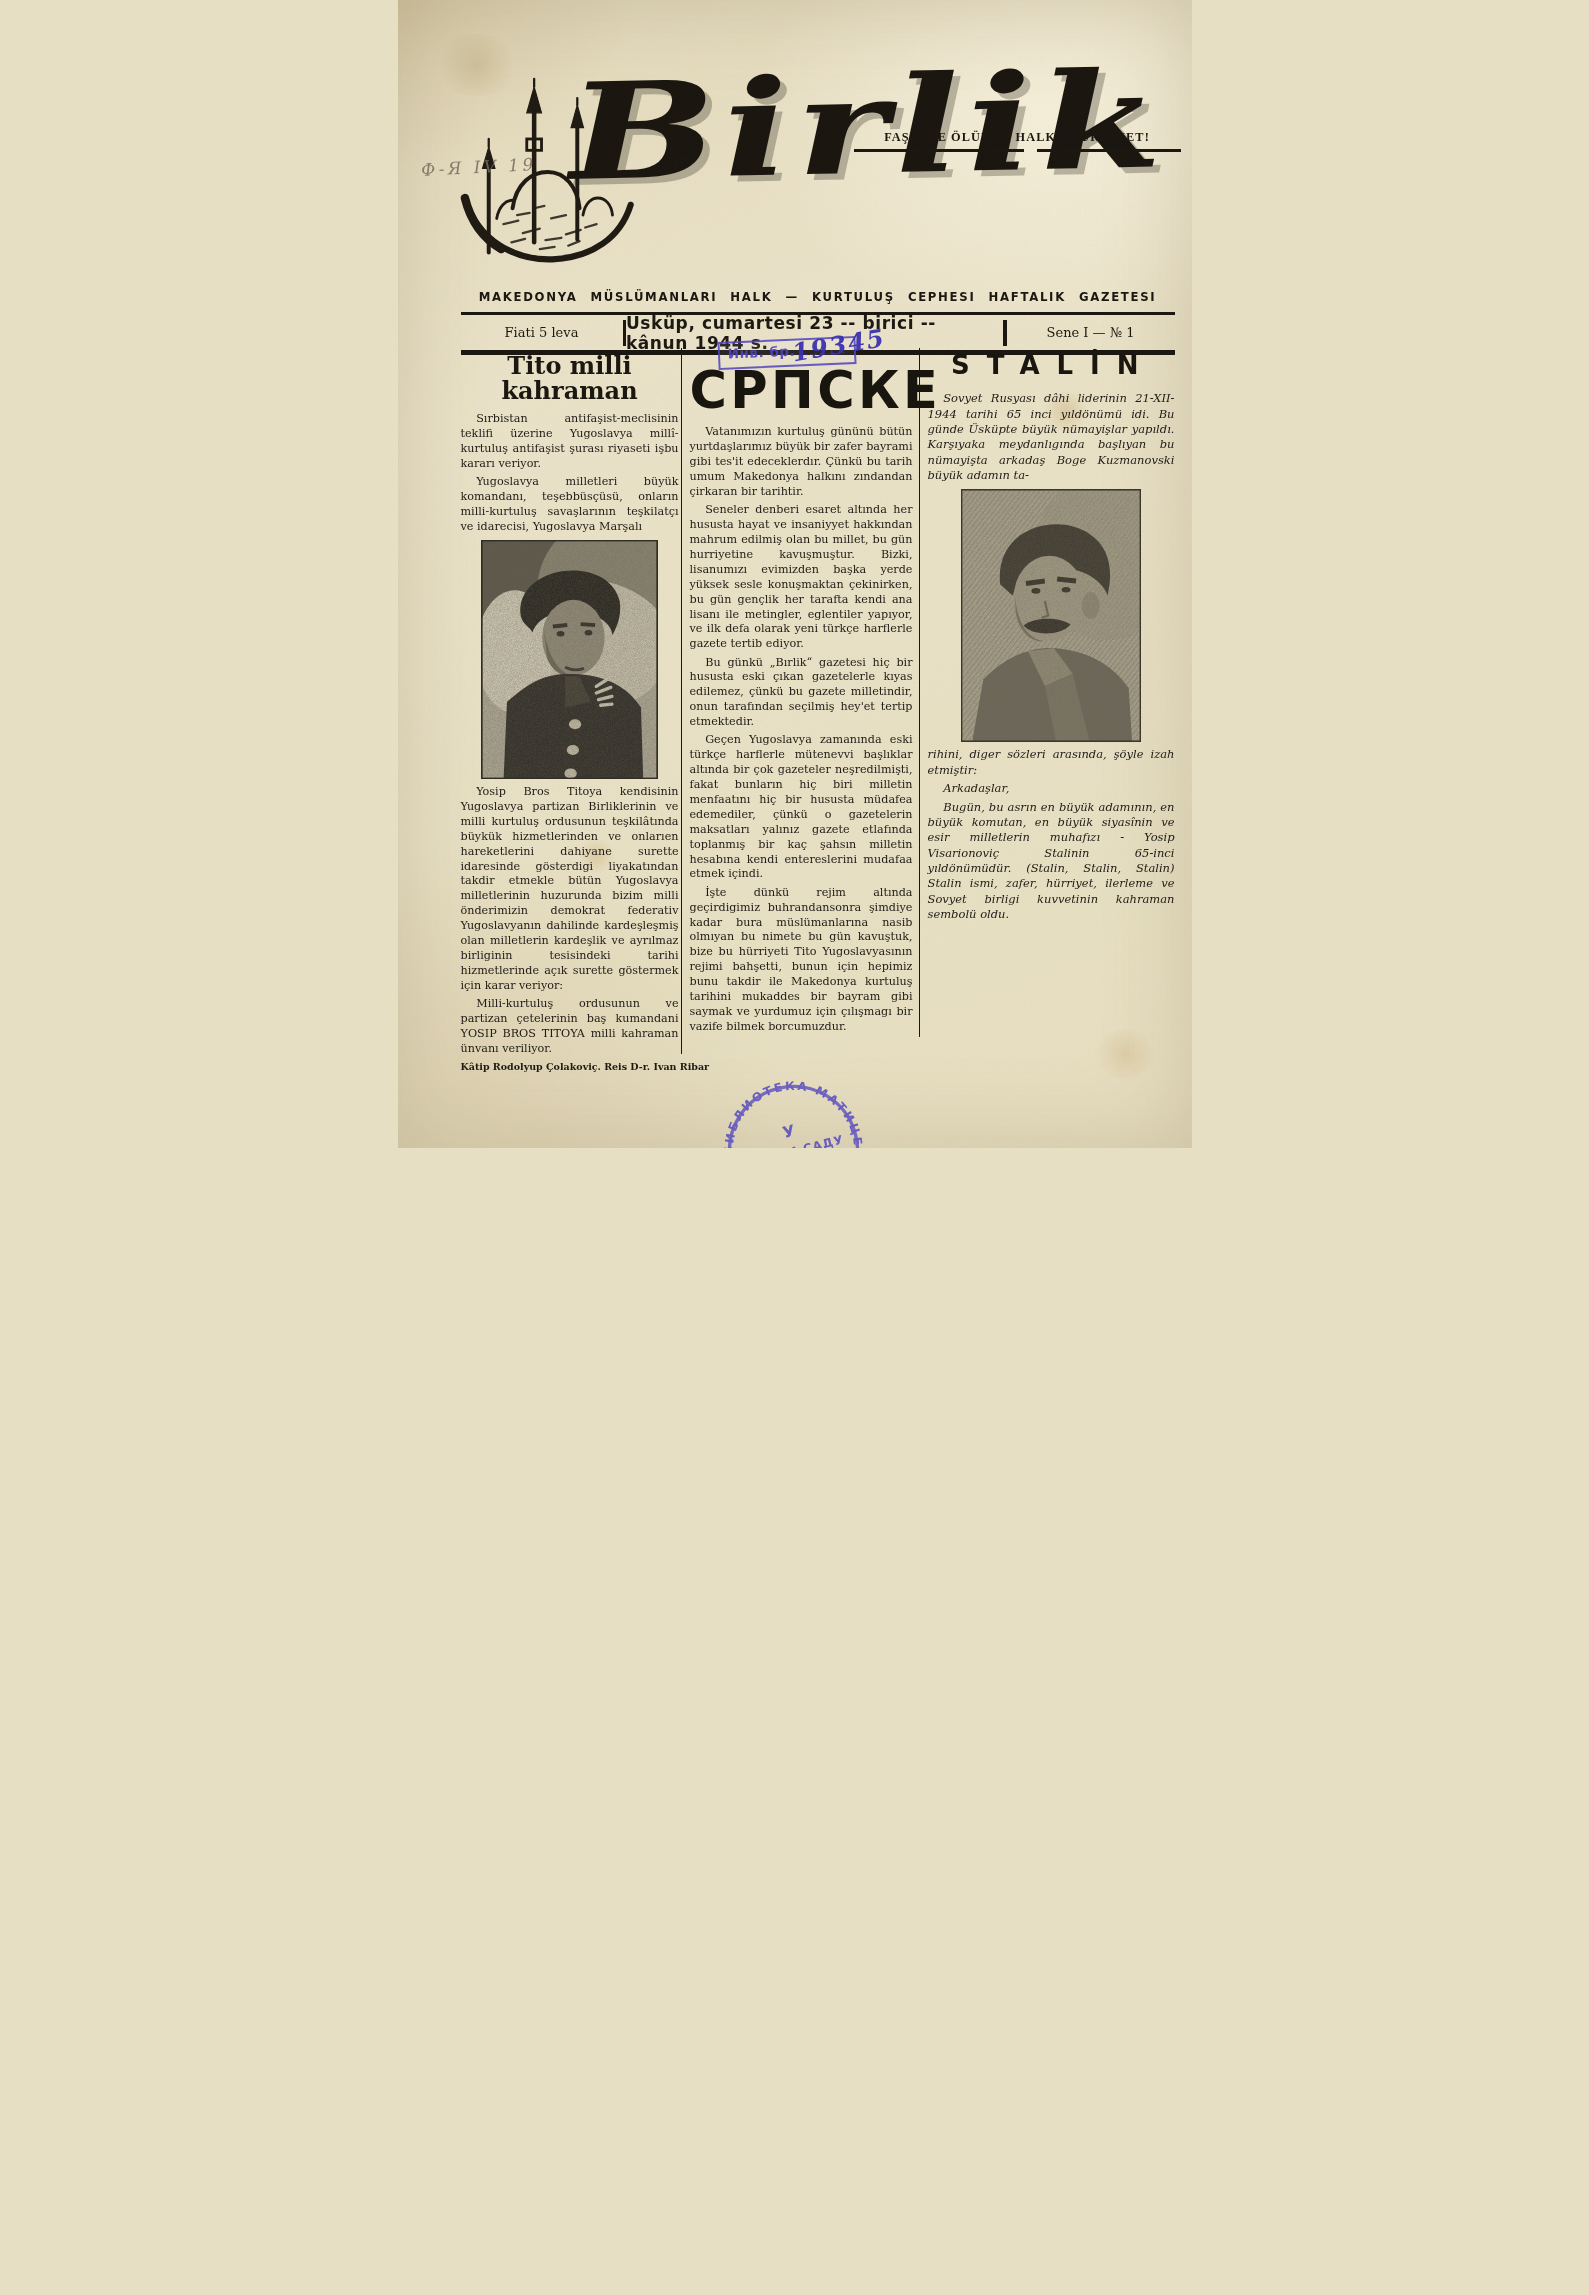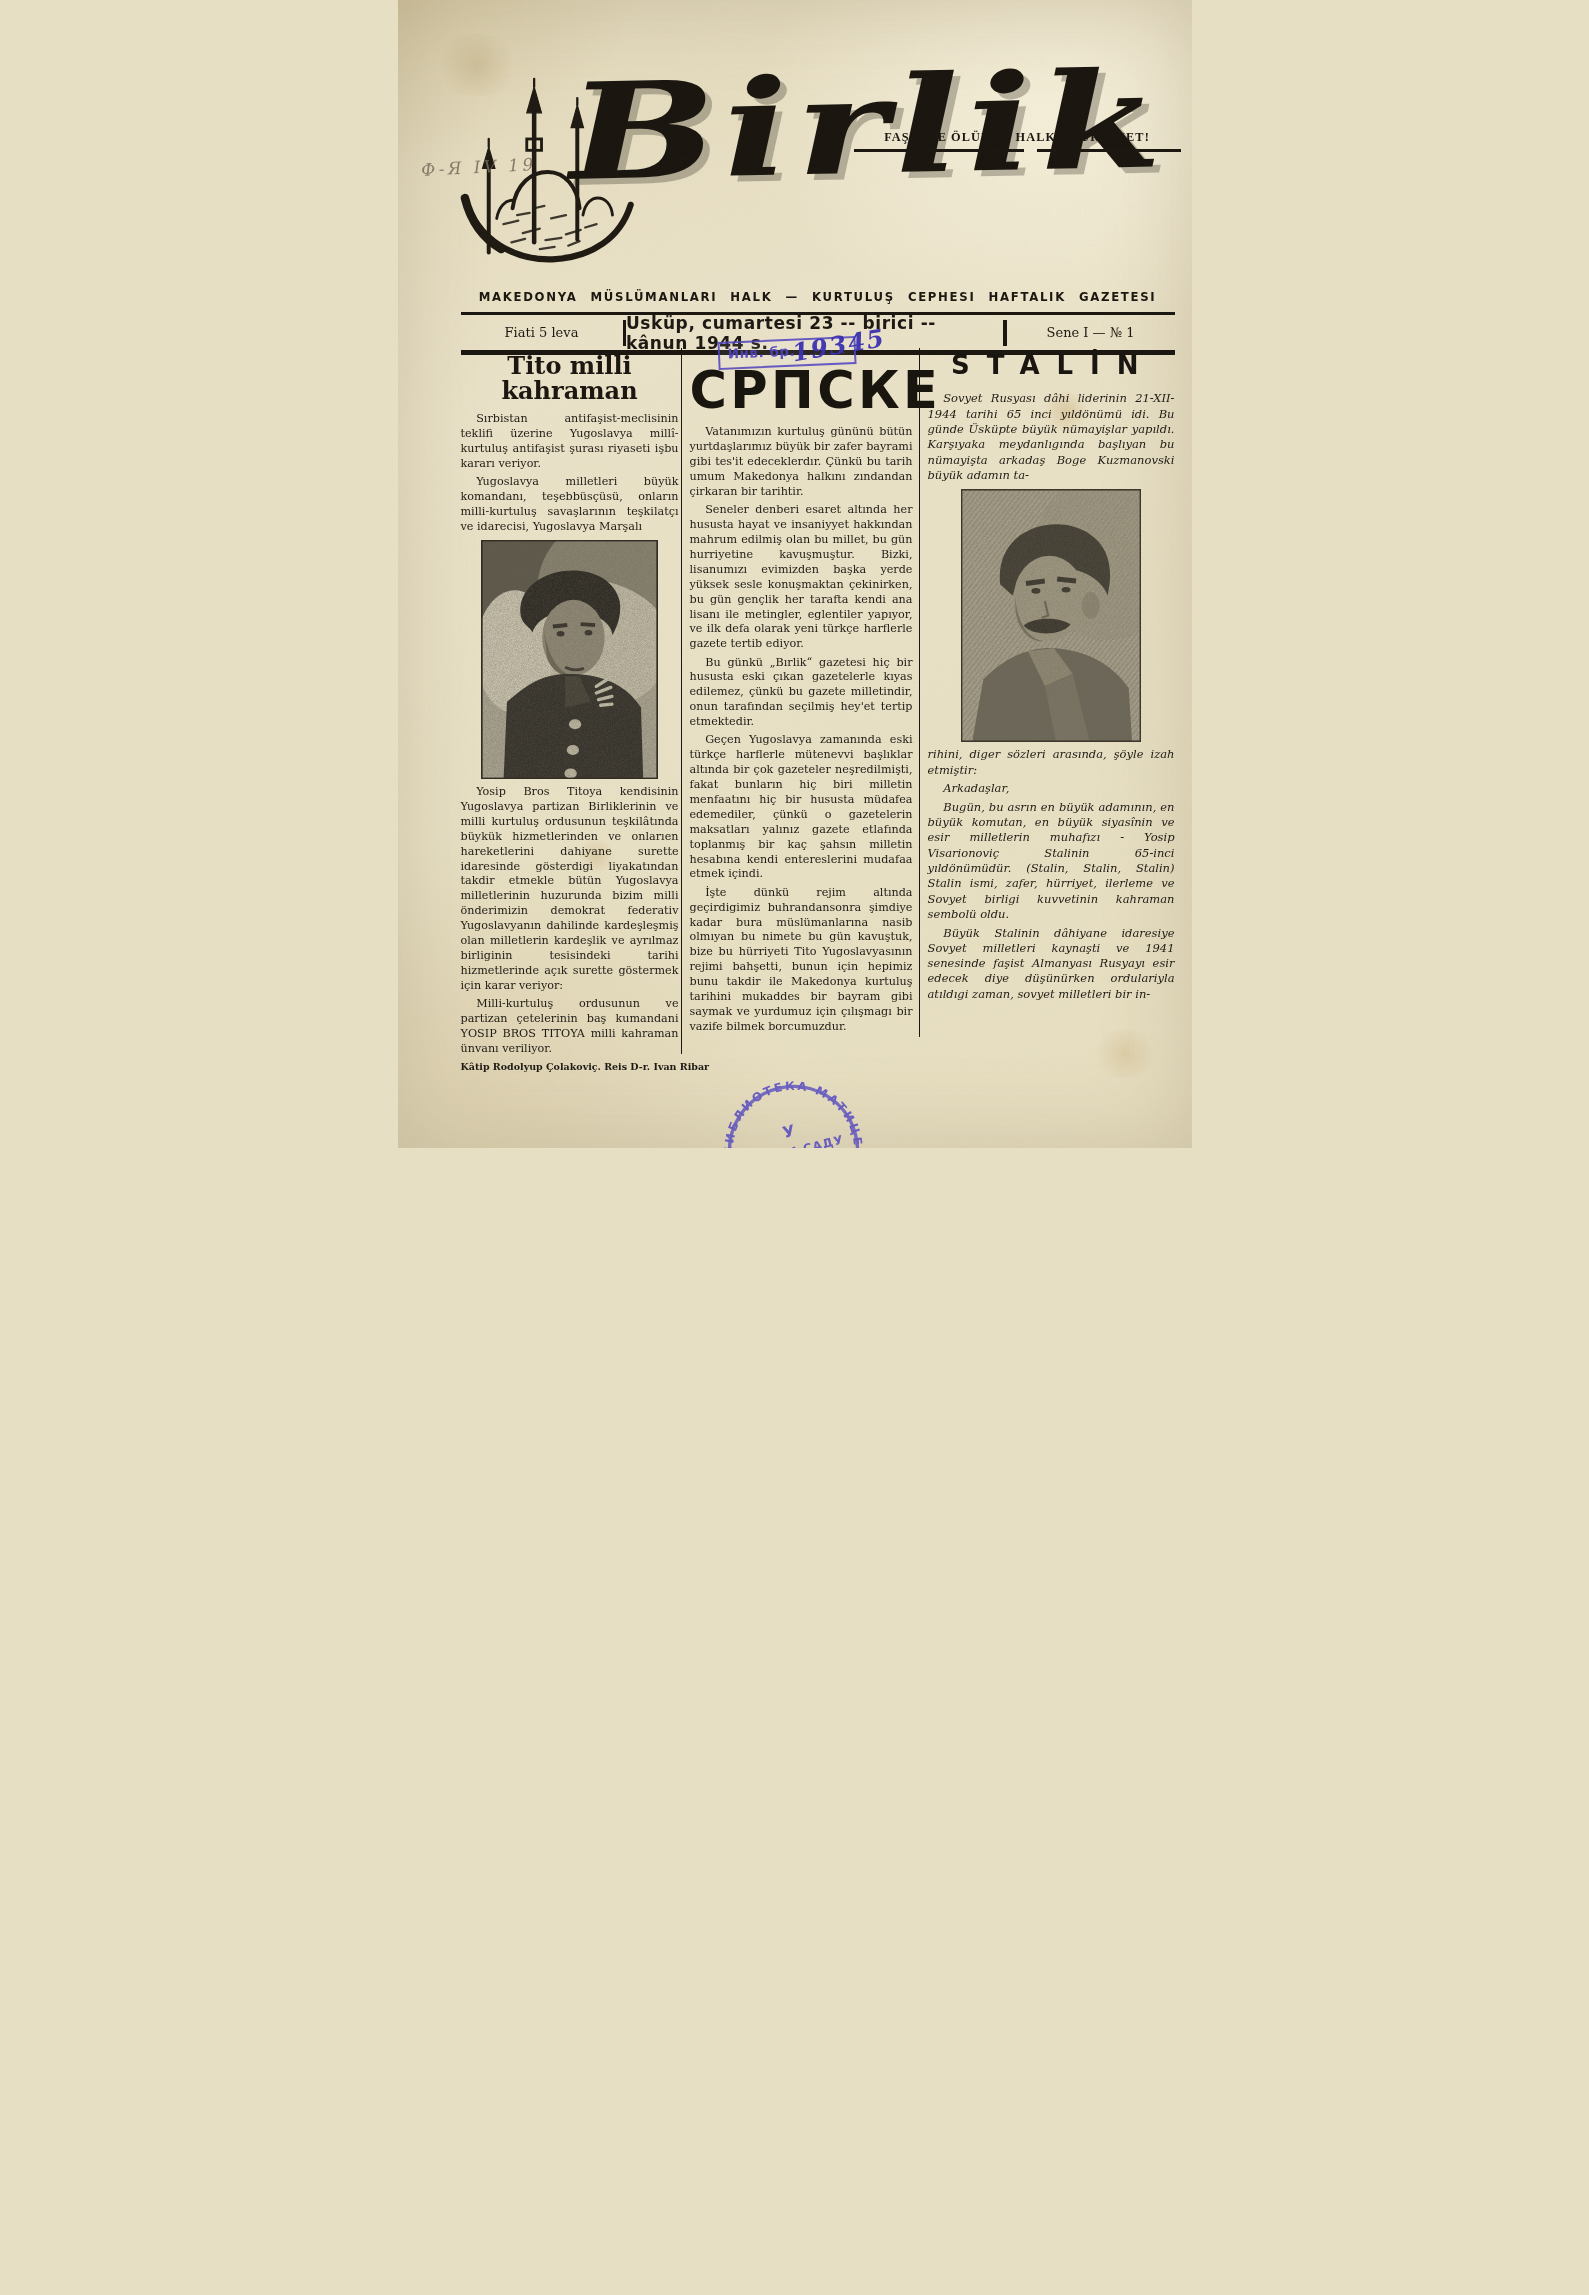--- a/index.html
+++ b/index.html
@@ -273,21 +273,20 @@
       <path d="M20,452 L40,340 C80,300 120,284 160,284 C220,286 268,310 300,356 L306,452 Z" fill="#6d6757"></path>
       <path d="M120,290 L166,284 L200,330 L150,352 Z" fill="#958d75"></path>
       <path d="M150,352 L200,330 L230,452 L170,452 Z" fill="#7d7663"></path>
       <rect width="322" height="452" filter="url(#grainS)"></rect>
       <rect x="1" y="1" width="320" height="450" fill="none" stroke="#39342a" stroke-width="3"></rect>
     </svg>
 
     <p class="cont">rihini, diger sözleri arasında, şöyle izah etmiştir:</p>
     <p>Arkadaşlar,</p>
     <p>Bugün, bu asrın en büyük adamının, en büyük komutan, en büyük siyasînin ve esir milletlerin muhafızı - Yosip Visarionoviç Stalinin 65-inci yıldönümüdür. (Stalin, Stalin, Stalin) Stalin ismi, zafer, hürriyet, ilerleme ve Sovyet birligi kuvvetinin kahraman sembolü oldu.</p>
-    <p>Büyük Stalinin dâhiyane idaresiye Sovyet milletleri kaynaşti ve 1941 senesinde faşist Almanyası Rusyayı esir edecek diye düşünürken ordulariyla atıldıgi zaman, sovyet milletleri bir in-</p>
   </div>
 
   <svg class="lib-stamp" width="147" height="147" viewBox="0 0 262 262">
     <defs>
       <path id="ringPath" d="M23,131 a108,108 0 1 1 216,0 a108,108 0 1 1 -216,0"></path>
     </defs>
     <circle cx="131" cy="131" r="114" fill="none" stroke="#584cc2" stroke-width="6" opacity=".9"></circle>
     <text font-family="DejaVu Sans, sans-serif" font-size="21" font-weight="bold" fill="#584cc2" letter-spacing="4">
       <textPath href="#ringPath" startOffset="18">БИБЛИОТЕКА МАТИЦЕ СРПСКЕ</textPath>
     </text>

